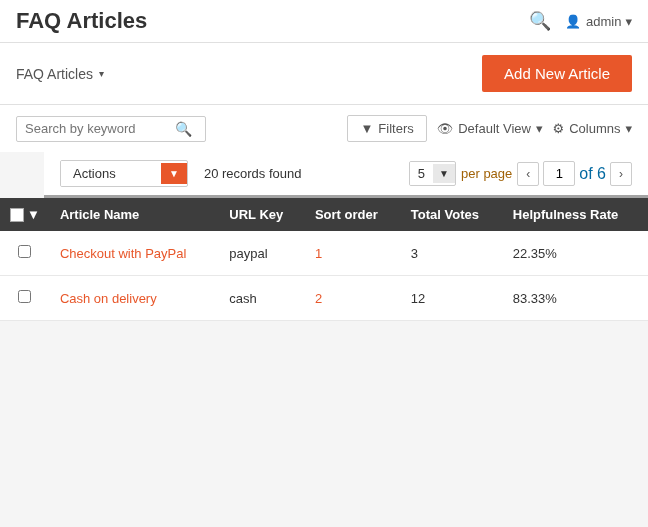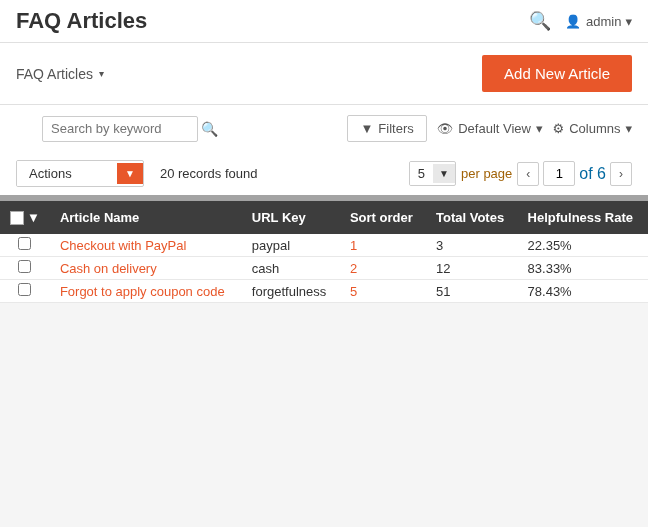--- a/index.html
+++ b/index.html
@@ -83,22 +83,21 @@
       align-items: center;
       gap: 8px;
     }
     .search-box {
       display: flex;
       align-items: center;
       border: 1px solid #ccc;
       border-radius: 2px;
       padding: 4px 8px;
       background: #fff;
-      width: 156px;
-      margin-left: 26px;
+      width: 190px;
     }
     .search-box input {
       border: none;
       outline: none;
       font-size: 13px;
       color: #999;
       width: 150px;
       background: transparent;
     }
     .search-box .search-icon {
@@ -143,21 +142,22 @@
       gap: 10px;
     }
 
     
     .actions-bar {
       background: #fff;
       padding: 8px 16px;
       display: flex;
       align-items: center;
       gap: 10px;
-      border-bottom: 6px solid #a3a3a3;
+      border-bottom: 3px solid #a3a3a3;
+      margin-left: 44px;
     }
     .actions-dropdown {
       display: flex;
       align-items: center;
       border: 1px solid #ccc;
       border-radius: 2px;
       overflow: hidden;
     }
     .actions-dropdown .actions-label {
       padding: 5px 12px;
@@ -254,21 +254,21 @@
     }
     thead th.check-col {
       width: 36px;
       text-align: center;
     }
     tbody tr {
       border-bottom: 1px solid #e8e8e8;
       background: #fff;
     }
     tbody td {
-      padding: 3px 10px;
+      padding: 14px 10px;
       font-size: 13px;
       color: #333;
     }
     tbody td.check-col {
       text-align: center;
     }
     .link-text {
       color: #e8572a;
       cursor: pointer;
       text-decoration: none;
@@ -394,27 +394,15 @@
       <input type="checkbox" style="">
     </td>
     <td>
       <a class="link-text">Cash on delivery</a>
     </td>
     <td>cash</td>
     <td><span class="orange-num">2</span></td>
     <td>12</td>
     <td>83.33%</td>
   </tr>
-        <tr>
-    <td class="check-col">
-      <input type="checkbox" style="">
-    </td>
-    <td>
-      <a class="link-text">Forgot to apply coupon code</a>
-    </td>
-    <td>forgetfulness</td>
-    <td><span class="orange-num">5</span></td>
-    <td>51</td>
-    <td>78.43%</td>
-  </tr>
       </tbody>
   </table>
 </div>
 
 </body></html>

